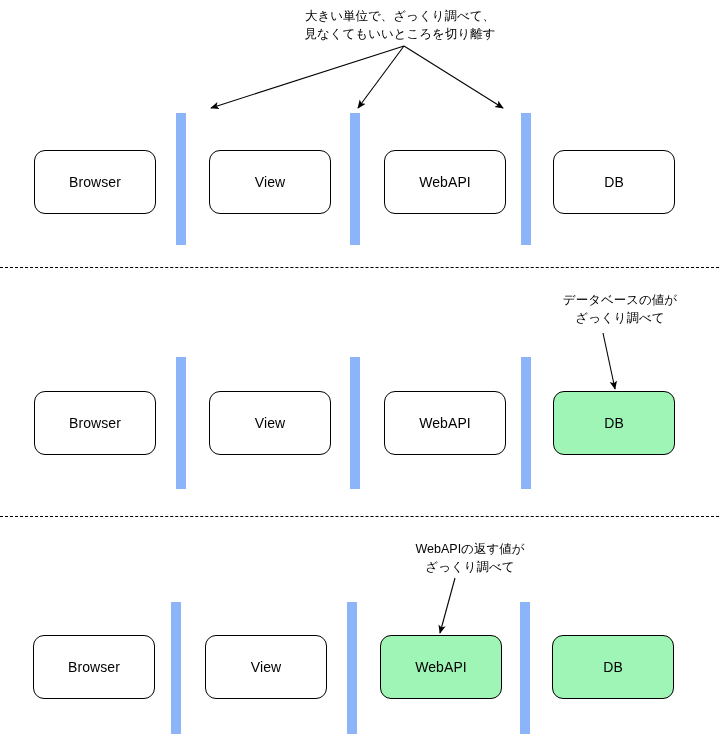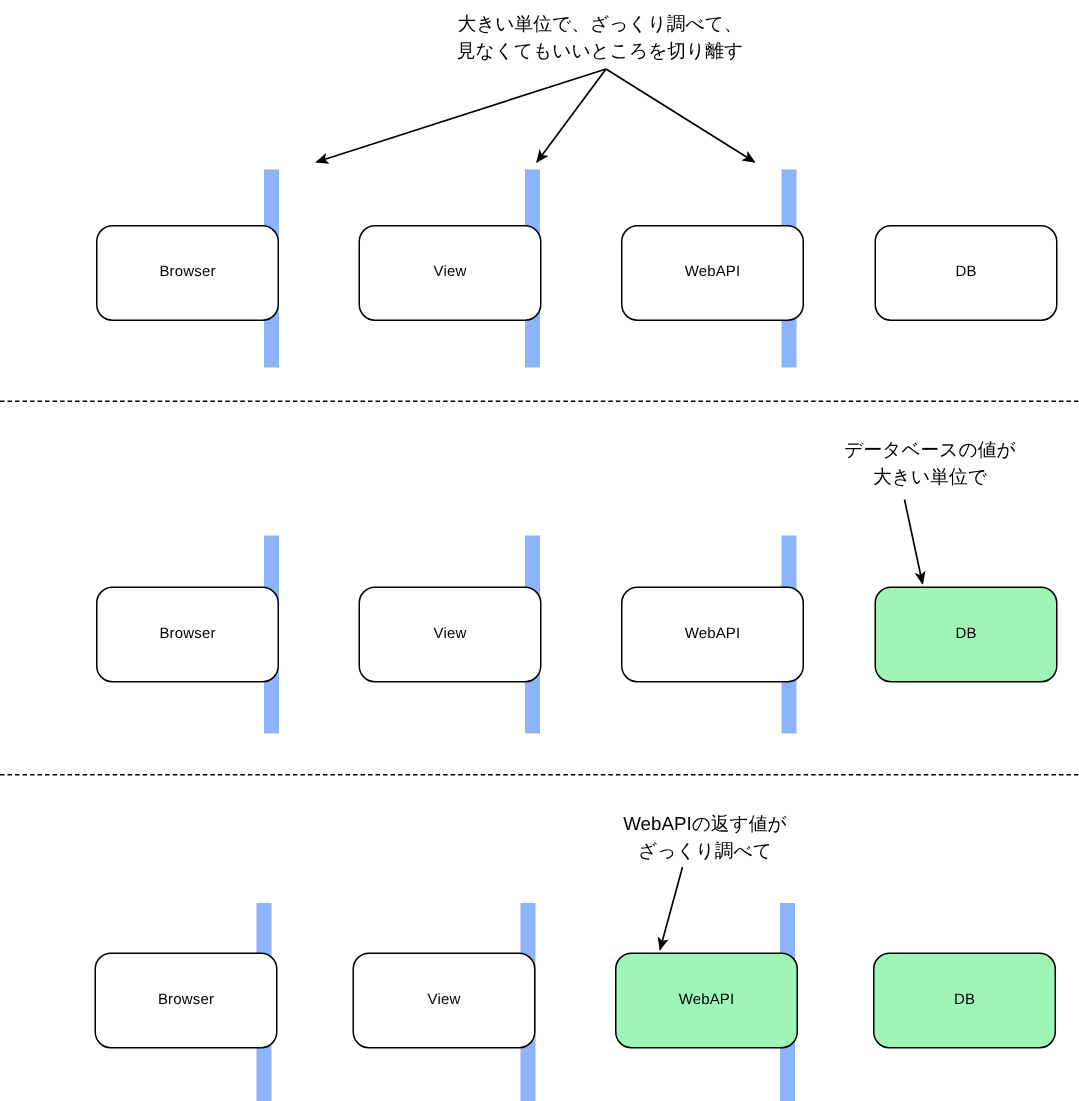--- a/index.html
+++ b/index.html
@@ -31,25 +31,24 @@
   }
   .node {
     position: absolute;
     box-sizing: border-box;
     border: 1.3px solid #000000;
     border-radius: 11px;
     background: #ffffff;
     display: flex;
     align-items: center;
     justify-content: center;
-    font-size: 10px;
+    font-size: 14px;
     line-height: 1;
     color: #000000;
     letter-spacing: 0.1px;
-    margin-left: 30px;
   }
   .node.green {
     background: #9ff5b6;
   }
   .bar {
     position: absolute;
     background: #8cb4f8;
   }
   .note {
     position: absolute;
@@ -88,21 +87,21 @@
   <div class="node" style="left:384px; top:150px; width:122px; height:64px;">
     <span>WebAPI</span>
   </div>
   <div class="node" style="left:553px; top:150px; width:122px; height:64px;">
     <span>DB</span>
   </div>
 
   <div class="sep" style="top:267px;"></div>
 
   <div class="note" style="left:525px; top:291px; width:190px;">データベースの値が
-大きい単位で</div>
+ざっくり調べて</div>
 
   <div class="bar" style="left:176px; top:357px; width:10px; height:132px;"></div>
   <div class="bar" style="left:350px; top:357px; width:10px; height:132px;"></div>
   <div class="bar" style="left:521px; top:357px; width:10px; height:132px;"></div>
 
   <div class="node" style="left:34px; top:391px; width:122px; height:64px;">
     <span>Browser</span>
   </div>
   <div class="node" style="left:209px; top:391px; width:122px; height:64px;">
     <span>View</span>

